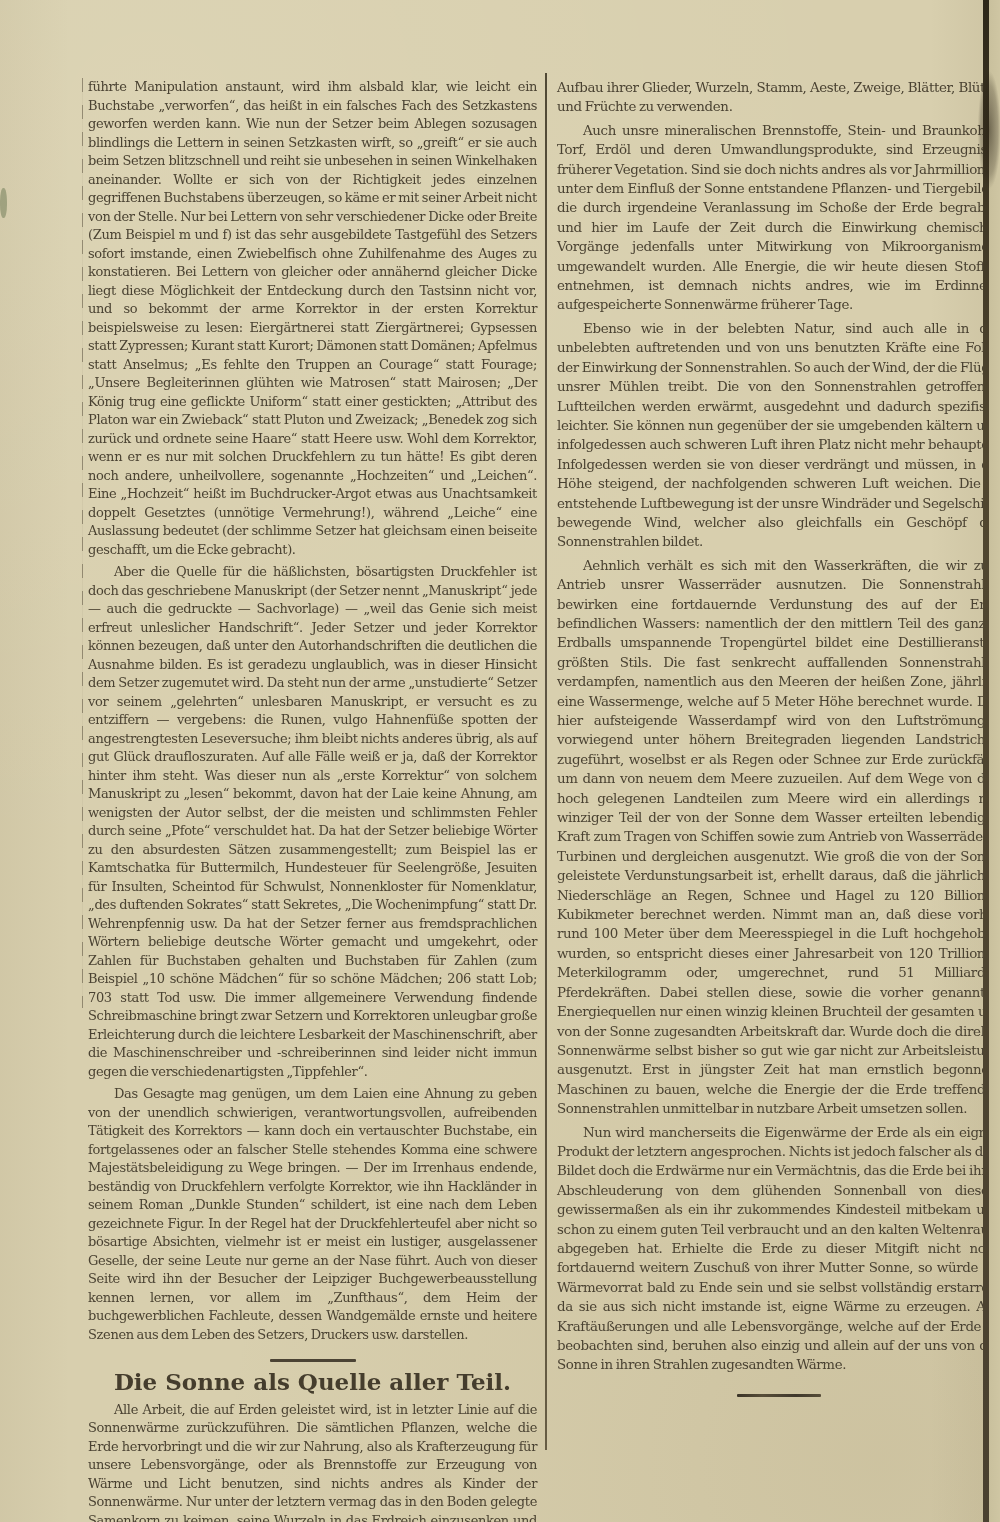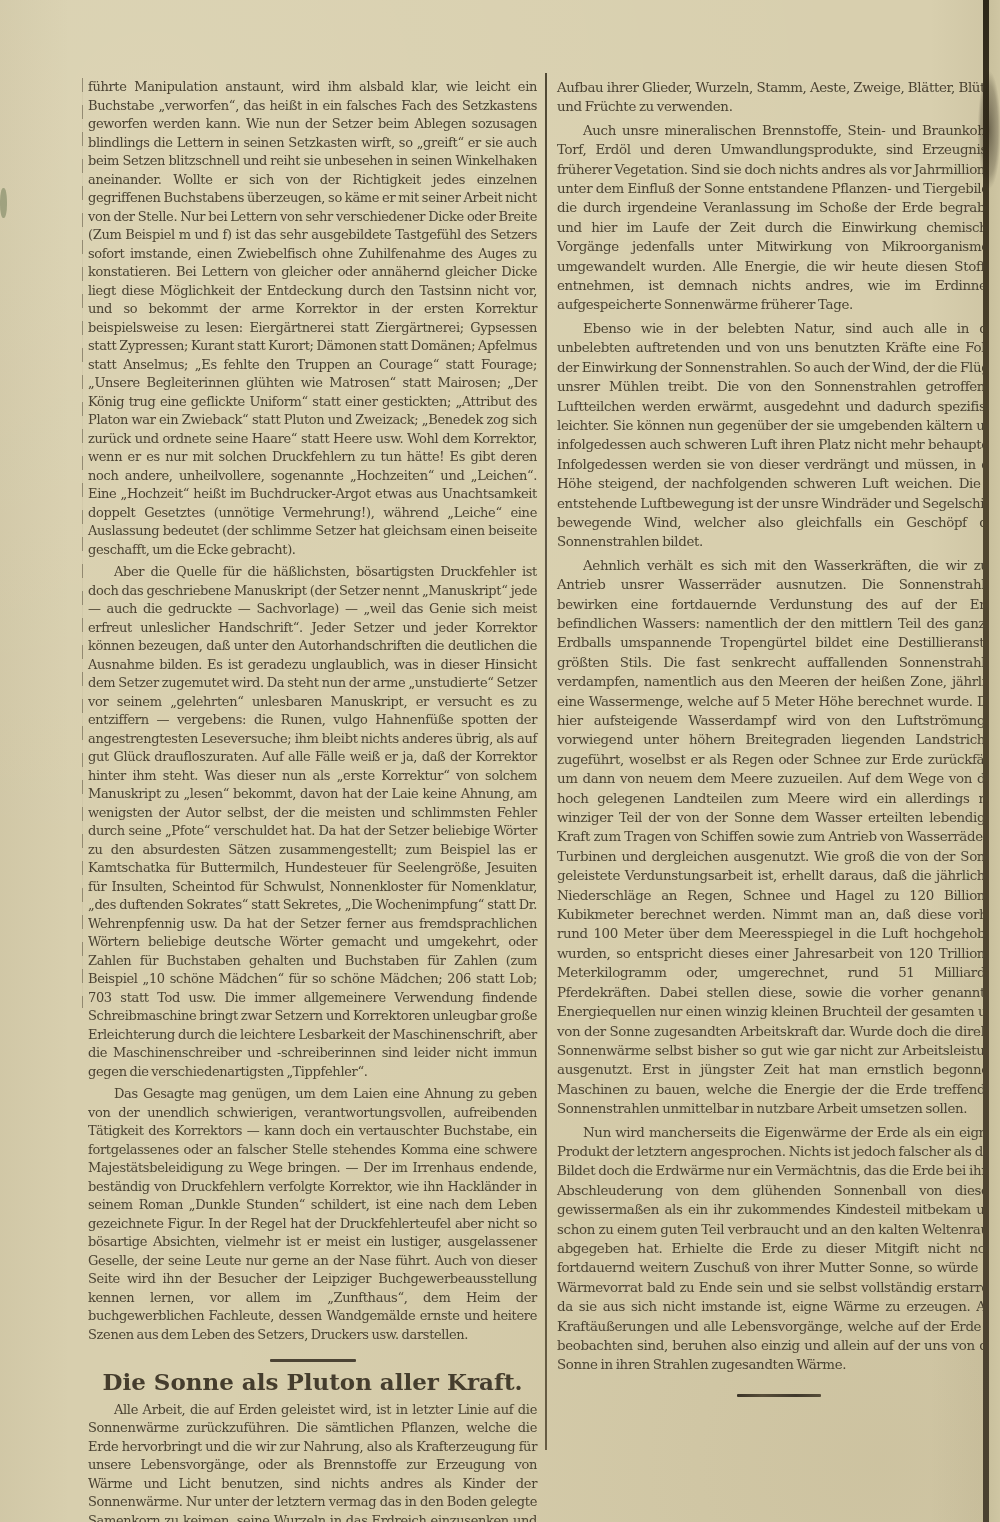--- a/index.html
+++ b/index.html
@@ -60,21 +60,21 @@
 <div class="page">
 
   <div class="crease"></div>
   <div class="smudge"></div>
 
   <div class="col col-left">
     <p class="cont">führte Manipulation anstaunt, wird ihm alsbald klar, wie leicht ein Buchstabe „verworfen“, das heißt in ein falsches Fach des Setzkastens geworfen werden kann. Wie nun der Setzer beim Ablegen sozusagen blindlings die Lettern in seinen Setzkasten wirft, so „greift“ er sie auch beim Setzen blitzschnell und reiht sie unbesehen in seinen Winkelhaken aneinander. Wollte er sich von der Richtigkeit jedes einzelnen gegriffenen Buchstabens überzeugen, so käme er mit seiner Arbeit nicht von der Stelle. Nur bei Lettern von sehr verschiedener Dicke oder Breite (Zum Beispiel m und f) ist das sehr ausgebildete Tastgefühl des Setzers sofort imstande, einen Zwiebelfisch ohne Zuhilfenahme des Auges zu konstatieren. Bei Lettern von gleicher oder annähernd gleicher Dicke liegt diese Möglichkeit der Entdeckung durch den Tastsinn nicht vor, und so bekommt der arme Korrektor in der ersten Korrektur beispielsweise zu lesen: Eiergärtnerei statt Ziergärtnerei; Gypsessen statt Zypressen; Kurant statt Kurort; Dämonen statt Domänen; Apfelmus statt Anselmus; „Es fehlte den Truppen an Courage“ statt Fourage; „Unsere Begleiterinnen glühten wie Matrosen“ statt Mairosen; „Der König trug eine geflickte Uniform“ statt einer gestickten; „Attribut des Platon war ein Zwieback“ statt Pluton und Zweizack; „Benedek zog sich zurück und ordnete seine Haare“ statt Heere usw. Wohl dem Korrektor, wenn er es nur mit solchen Druckfehlern zu tun hätte! Es gibt deren noch andere, unheilvollere, sogenannte „Hochzeiten“ und „Leichen“. Eine „Hochzeit“ heißt im Buchdrucker-Argot etwas aus Unachtsamkeit doppelt Gesetztes (unnötige Vermehrung!), während „Leiche“ eine Auslassung bedeutet (der schlimme Setzer hat gleichsam einen beiseite geschafft, um die Ecke gebracht).</p>
     <p>Aber die Quelle für die häßlichsten, bösartigsten Druckfehler ist doch das geschriebene Manuskript (der Setzer nennt „Manuskript“ jede — auch die gedruckte — Sachvorlage) — „weil das Genie sich meist erfreut unleslicher Handschrift“. Jeder Setzer und jeder Korrektor können bezeugen, daß unter den Autorhandschriften die deutlichen die Ausnahme bilden. Es ist geradezu unglaublich, was in dieser Hinsicht dem Setzer zugemutet wird. Da steht nun der arme „unstudierte“ Setzer vor seinem „gelehrten“ unlesbaren Manuskript, er versucht es zu entziffern — vergebens: die Runen, vulgo Hahnenfüße spotten der angestrengtesten Leseversuche; ihm bleibt nichts anderes übrig, als auf gut Glück draufloszuraten. Auf alle Fälle weiß er ja, daß der Korrektor hinter ihm steht. Was dieser nun als „erste Korrektur“ von solchem Manuskript zu „lesen“ bekommt, davon hat der Laie keine Ahnung, am wenigsten der Autor selbst, der die meisten und schlimmsten Fehler durch seine „Pfote“ verschuldet hat. Da hat der Setzer beliebige Wörter zu den absurdesten Sätzen zusammengestellt; zum Beispiel las er Kamtschatka für Buttermilch, Hundesteuer für Seelengröße, Jesuiten für Insulten, Scheintod für Schwulst, Nonnenkloster für Nomenklatur, „des duftenden Sokrates“ statt Sekretes, „Die Wochenimpfung“ statt Dr. Wehrenpfennig usw. Da hat der Setzer ferner aus fremdsprachlichen Wörtern beliebige deutsche Wörter gemacht und umgekehrt, oder Zahlen für Buchstaben gehalten und Buchstaben für Zahlen (zum Beispiel „10 schöne Mädchen“ für so schöne Mädchen; 206 statt Lob; 703 statt Tod usw. Die immer allgemeinere Verwendung findende Schreibmaschine bringt zwar Setzern und Korrektoren unleugbar große Erleichterung durch die leichtere Lesbarkeit der Maschinenschrift, aber die Maschinenschreiber und -schreiberinnen sind leider nicht immun gegen die verschiedenartigsten „Tippfehler“.</p>
     <p>Das Gesagte mag genügen, um dem Laien eine Ahnung zu geben von der unendlich schwierigen, verantwortungsvollen, aufreibenden Tätigkeit des Korrektors — kann doch ein vertauschter Buchstabe, ein fortgelassenes oder an falscher Stelle stehendes Komma eine schwere Majestätsbeleidigung zu Wege bringen. — Der im Irrenhaus endende, beständig von Druckfehlern verfolgte Korrektor, wie ihn Hackländer in seinem Roman „Dunkle Stunden“ schildert, ist eine nach dem Leben gezeichnete Figur. In der Regel hat der Druckfehlerteufel aber nicht so bösartige Absichten, vielmehr ist er meist ein lustiger, ausgelassener Geselle, der seine Leute nur gerne an der Nase führt. Auch von dieser Seite wird ihn der Besucher der Leipziger Buchgewerbeausstellung kennen lernen, vor allem im „Zunfthaus“, dem Heim der buchgewerblichen Fachleute, dessen Wandgemälde ernste und heitere Szenen aus dem Leben des Setzers, Druckers usw. darstellen.</p>
     <div class="section-divider"></div>
-    <div class="article-title">Die Sonne als Pluton aller Kraft.</div>
+    <div class="article-title">Die Sonne als Quelle aller Teil.</div>
     <p>Alle Arbeit, die auf Erden geleistet wird, ist in letzter Linie auf die Sonnenwärme zurückzuführen. Die sämtlichen Pflanzen, welche die Erde hervorbringt und die wir zur Nahrung, also als Krafterzeugung für unsere Lebensvorgänge, oder als Brennstoffe zur Erzeugung von Wärme und Licht benutzen, sind nichts andres als Kinder der Sonnenwärme. Nur unter der letztern vermag das in den Boden gelegte Samenkorn zu keimen, seine Wurzeln in das Erdreich einzusenken und die Triebe dem Sonnenlichte zuzuwenden. Letzteres befähigt die Pflanze auch, die aufgenommenen Nährstoffe, wie Wasser, Luft, Salze und andre Mineralien, in ihre einzelnen Bestandteile zu zerlegen und ihren Anforderungen entsprechend umzuformen, um sie dann zum</p>
   </div>
 
   <div class="column-rule"></div>
 
   <div class="col col-right">
     <p class="cont">Aufbau ihrer Glieder, Wurzeln, Stamm, Aeste, Zweige, Blätter, Blüten und Früchte zu verwenden.</p>
     <p>Auch unsre mineralischen Brennstoffe, Stein- und Braunkohle, Torf, Erdöl und deren Umwandlungsprodukte, sind Erzeugnisse früherer Vegetation. Sind sie doch nichts andres als vor Jahrmillionen unter dem Einfluß der Sonne entstandene Pflanzen- und Tiergebilde, die durch irgendeine Veranlassung im Schoße der Erde begraben und hier im Laufe der Zeit durch die Einwirkung chemischer Vorgänge jedenfalls unter Mitwirkung von Mikroorganismen, umgewandelt wurden. Alle Energie, die wir heute diesen Stoffen entnehmen, ist demnach nichts andres, wie im Erdinnern aufgespeicherte Sonnenwärme früherer Tage.</p>
     <p>Ebenso wie in der belebten Natur, sind auch alle in der unbelebten auftretenden und von uns benutzten Kräfte eine Folge der Einwirkung der Sonnenstrahlen. So auch der Wind, der die Flügel unsrer Mühlen treibt. Die von den Sonnenstrahlen getroffenen Luftteilchen werden erwärmt, ausgedehnt und dadurch spezifisch leichter. Sie können nun gegenüber der sie umgebenden kältern und infolgedessen auch schweren Luft ihren Platz nicht mehr behaupten. Infolgedessen werden sie von dieser verdrängt und müssen, in die Höhe steigend, der nachfolgenden schweren Luft weichen. Die so entstehende Luftbewegung ist der unsre Windräder und Segelschiffe bewegende Wind, welcher also gleichfalls ein Geschöpf der Sonnenstrahlen bildet.</p>
     <p>Aehnlich verhält es sich mit den Wasserkräften, die wir zum Antrieb unsrer Wasserräder ausnutzen. Die Sonnenstrahlen bewirken eine fortdauernde Verdunstung des auf der Erde befindlichen Wassers: namentlich der den mittlern Teil des ganzen Erdballs umspannende Tropengürtel bildet eine Destillieranstalt größten Stils. Die fast senkrecht auffallenden Sonnenstrahlen verdampfen, namentlich aus den Meeren der heißen Zone, jährlich eine Wassermenge, welche auf 5 Meter Höhe berechnet wurde. Der hier aufsteigende Wasserdampf wird von den Luftströmungen vorwiegend unter höhern Breitegraden liegenden Landstrichen zugeführt, woselbst er als Regen oder Schnee zur Erde zurückfällt, um dann von neuem dem Meere zuzueilen. Auf dem Wege von den hoch gelegenen Landteilen zum Meere wird ein allerdings nur winziger Teil der von der Sonne dem Wasser erteilten lebendigen Kraft zum Tragen von Schiffen sowie zum Antrieb von Wasserrädern, Turbinen und dergleichen ausgenutzt. Wie groß die von der Sonne geleistete Verdunstungsarbeit ist, erhellt daraus, daß die jährlichen Niederschläge an Regen, Schnee und Hagel zu 120 Billionen Kubikmeter berechnet werden. Nimmt man an, daß diese vorher rund 100 Meter über dem Meeresspiegel in die Luft hochgehoben wurden, so entspricht dieses einer Jahresarbeit von 120 Trillionen Meterkilogramm oder, umgerechnet, rund 51 Milliarden Pferdekräften. Dabei stellen diese, sowie die vorher genannten Energiequellen nur einen winzig kleinen Bruchteil der gesamten uns von der Sonne zugesandten Arbeitskraft dar. Wurde doch die direkte Sonnenwärme selbst bisher so gut wie gar nicht zur Arbeitsleistung ausgenutzt. Erst in jüngster Zeit hat man ernstlich begonnen, Maschinen zu bauen, welche die Energie der die Erde treffenden Sonnenstrahlen unmittelbar in nutzbare Arbeit umsetzen sollen.</p>

